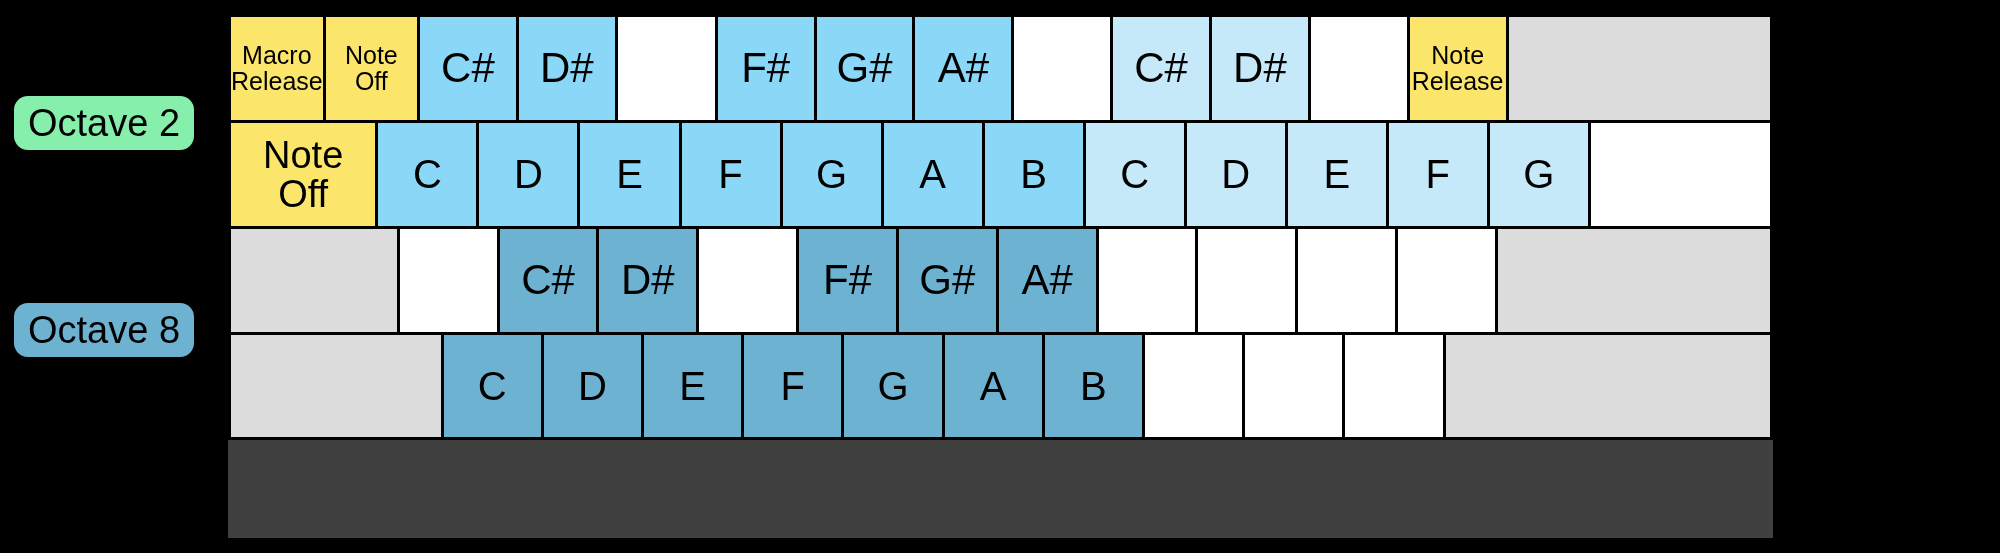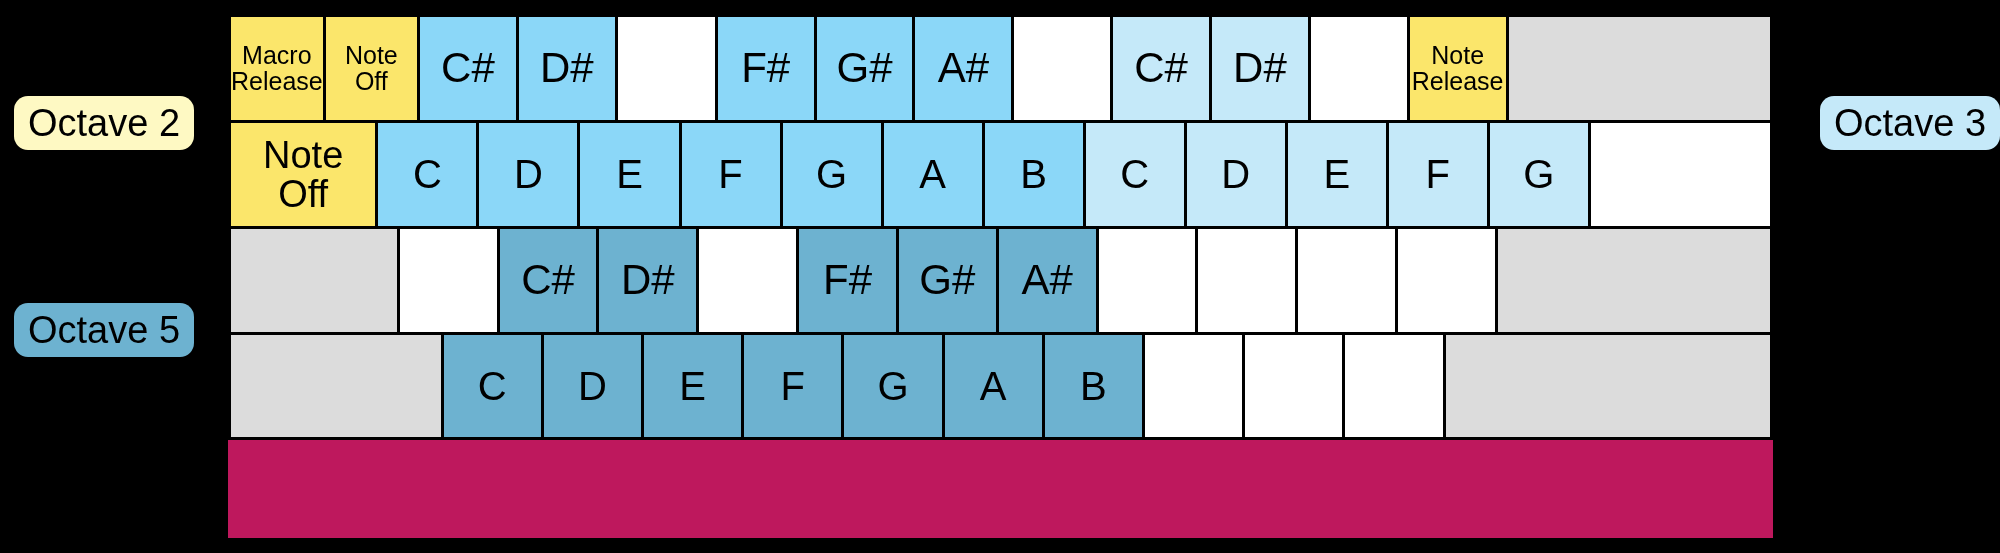--- a/index.html
+++ b/index.html
@@ -23,21 +23,21 @@
 
   
   #keyboard {
     position: absolute;
     left: 225px;
     top: 14px;
     width: 1551px;
     height: 527px;
     box-sizing: border-box;
     border: 3px solid #000000;
-    background: #be185d;
+    background: #404040;
   }
   .kb-row {
     position: relative;
     width: 100%;
     box-sizing: border-box;
   }
   .kb-row.r1 { height: 106px; }
   .kb-row.r2 { height: 106px; }
   .kb-row.r3 { height: 106px; }
   .kb-row.r4 { height: 105px; }
@@ -86,41 +86,40 @@
     display: flex;
     align-items: center;
     justify-content: center;
     font-size: 38px;
     color: #000000;
     white-space: nowrap;
     padding: 4px 14px;
   }
   #badge-oct2 {
     left: 14px; top: 96px; height: 54px;
-    background: #fef9c3;
+    background: #86efac;
   }
   #badge-oct1 {
     left: 14px; top: 303px; height: 54px;
     background: #6db2d0;
   }
   #badge-oct3 {
     left: 1820px; top: 96px; height: 54px;
     background: #c5e9f9;
   }
 </style>
 </head>
 <body>
 
 <div id="stage">
 
   <div id="badge-oct2" class="badge">Octave 2</div>
 
-  <div id="badge-oct1" class="badge">Octave 5</div>
-
-  <div id="badge-oct3" class="badge">Octave 3</div>
+  <div id="badge-oct1" class="badge">Octave 8</div>
+
 
   <div id="keyboard">
       <div class="kb-row r1">
         <div class="key f-yellow lbl-sm first" style="left: 0%; width: 6.3244%;">
           <span>Macro<br>Release</span>
         </div>
         <div class="key f-yellow lbl-sm" style="left: 6.3244%; width: 6.10119%;">
           <span>Note<br>Off</span>
         </div>
         <div class="key f-blue2 lbl-xl" style="left: 12.4256%; width: 6.39881%;">

